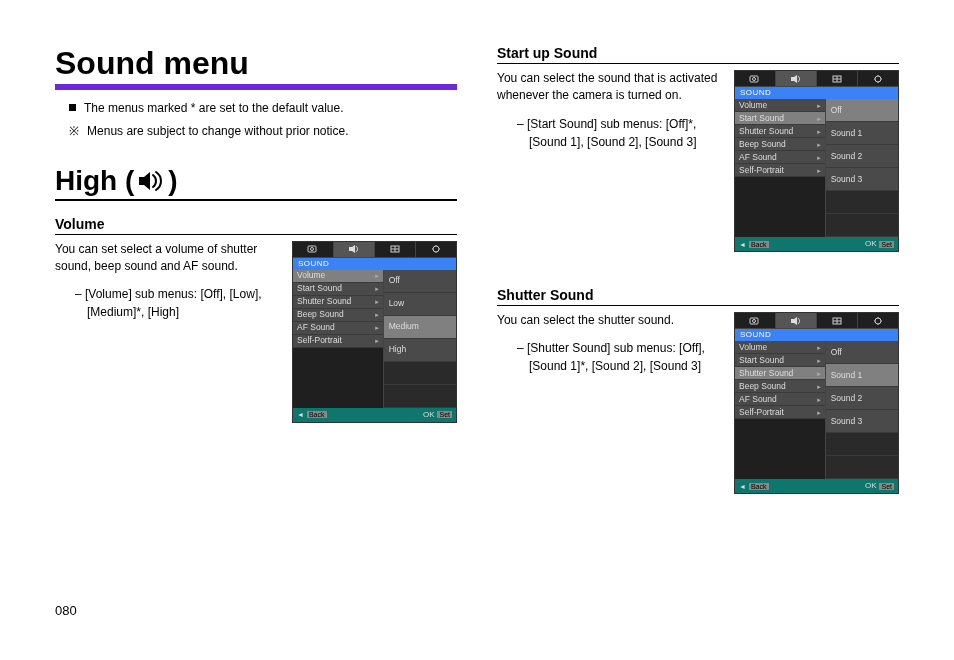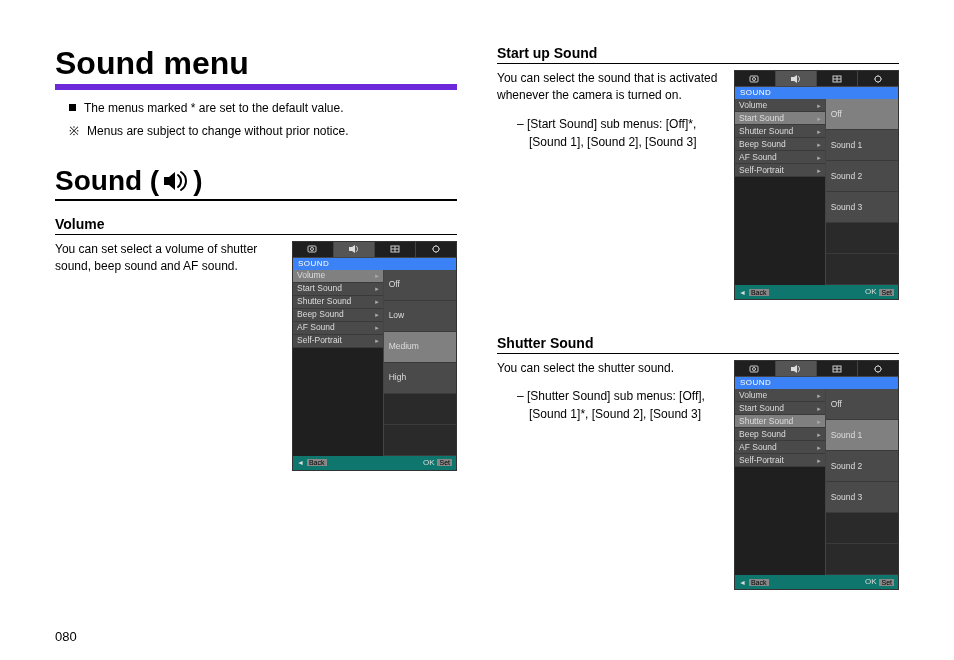--- a/index.html
+++ b/index.html
@@ -21,26 +21,26 @@
 .lcd .tabs .tab{flex:1;display:flex;align-items:center;justify-content:center;border-right:1px solid #444;height:100%}
 .lcd .tabs .tab:last-child{border-right:none}
 .lcd .tabs .tab.active{background:#555}
 .lcd .hdr{background:#3b82f6;color:#fff;font-size:8px;padding:2px 5px;letter-spacing:.5px}
 .lcd .body{display:flex}
 .lcd .menu{flex:0 0 55%}
 .lcd .opts{flex:1;border-left:1px solid #444}
 .lcd .mi{display:flex;align-items:center;justify-content:space-between;padding:2px 4px;height:13px;border-bottom:1px solid #3a3a3a;background:#4a4a4a}
 .lcd .mi.sel{background:#808080}
 .lcd .mi .arr{font-size:7px;color:#aaa}
-.lcd .oi{padding:2px 5px;height:31px;border-bottom:1px solid #3a3a3a;background:#4a4a4a;display:flex;align-items:center}
+.lcd .oi{padding:2px 5px;height:23px;border-bottom:1px solid #3a3a3a;background:#4a4a4a;display:flex;align-items:center}
 .lcd .oi.sel{background:#808080}
 .lcd .ftr{display:flex;justify-content:space-between;align-items:center;padding:2px 4px;height:14px;background:#0f766e}
 .lcd .ftr .fbtn{display:flex;align-items:center;gap:3px;font-size:8px}
 .lcd .ftr .key{background:#888;color:#000;padding:0 2px;font-size:7px}
-.page-num{position:absolute;left:55px;bottom:16px;font-size:13px}
+.page-num{position:absolute;left:55px;bottom:42px;font-size:13px}
 .split{display:flex;gap:40px}
 .left-col,.right-col{flex:1;min-width:0}
 .speaker-icon{display:inline-flex;vertical-align:middle}
 </style>
 </head>
 <body>
 
 <div class="split">
   <div class="left-col">
     <h1 class="page-title">Sound menu</h1>
@@ -49,34 +49,35 @@
           <span class="bullet-sq"></span>
           <span>The menus marked * are set to the default value.</span>
         </div>
       <div class="row">
           <span class="bullet-st">※</span>
           <span>Menus are subject to change without prior notice.</span>
         </div>
     </div>
 
     <h2 class="section-title">
-      <span>Sound (</span>
+      <span>High (</span>
       <span class="speaker-icon">
         <svg width="26" height="22" viewBox="0 0 26 22">
             <path d="M1 7h5l6-5v18l-6-5H1z" fill="#000"></path>
             <path d="M15 5c2 1.5 3 3.5 3 6s-1 4.5-3 6M18 2c3 2 5 5 5 9s-2 7-5 9" stroke="#000" stroke-width="2" fill="none" stroke-linecap="round"></path>
           </svg>
       </span>
       <span>)</span>
     </h2>
 
     <h3 class="sub-title">Volume</h3>
     <div class="block">
       <div class="txt">
         <p class="sub-desc">You can set select a volume of shutter sound, beep sound and AF sound.</p>
+        <p class="sub-detail">– <span>[Volume] sub menus: [Off], [Low], [Medium]*, [High]</span></p>
       </div>
       <div class="lcd">
           <div class="tabs">
     <div class="tab">
               <svg width="12" height="10" viewBox="0 0 12 10">
                 <rect x="1" y="2" width="8" height="6" rx="1" fill="none" stroke="#ccc"></rect>
                 <circle cx="5" cy="5" r="1.5" fill="none" stroke="#ccc"></circle>
               </svg>
             </div>
     <div class="tab active">

